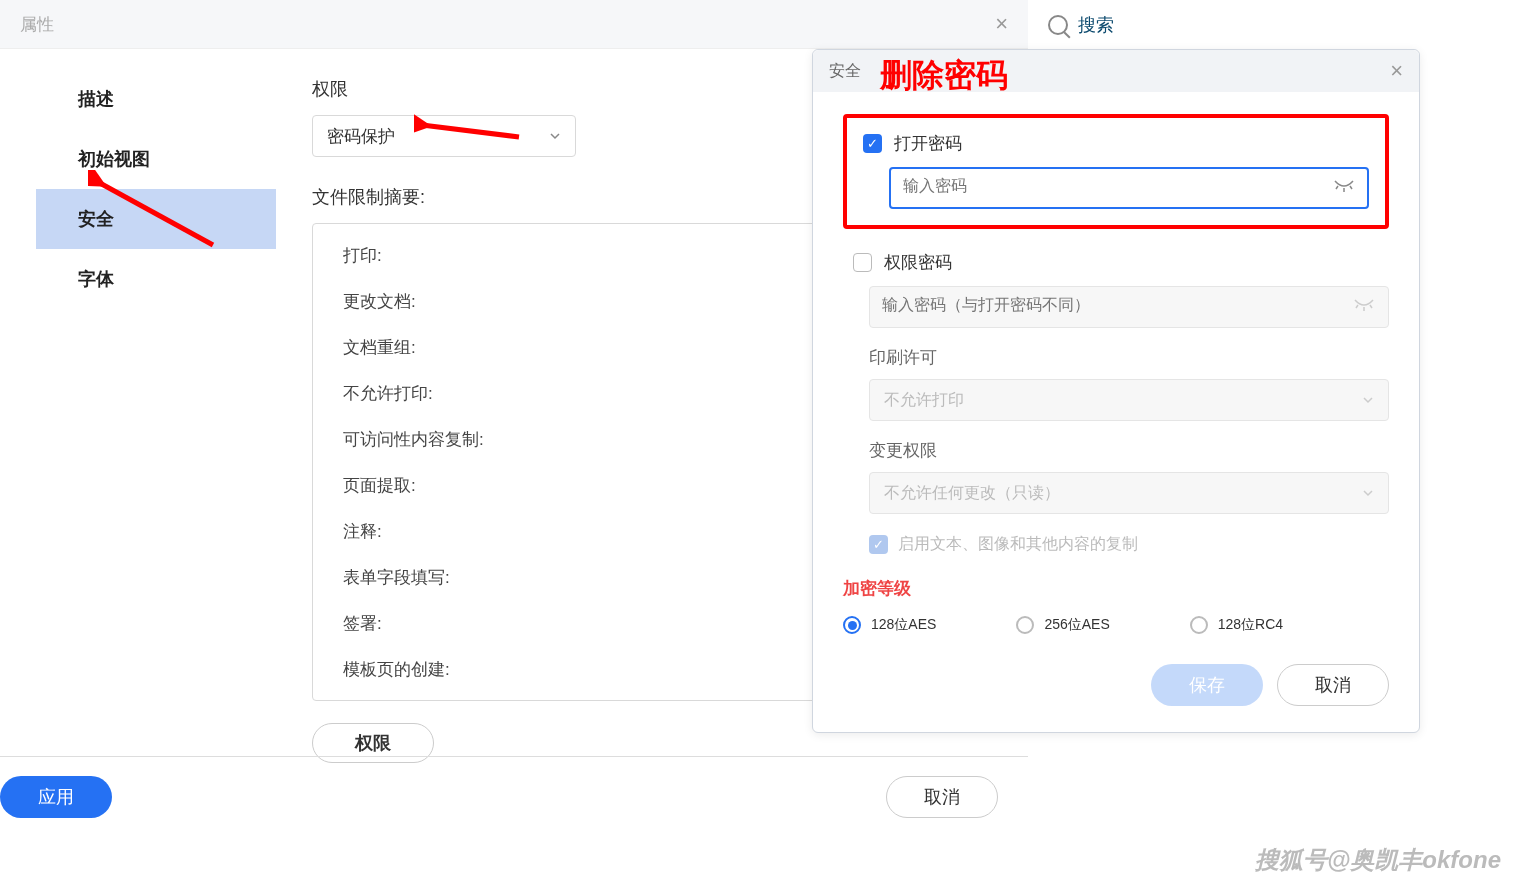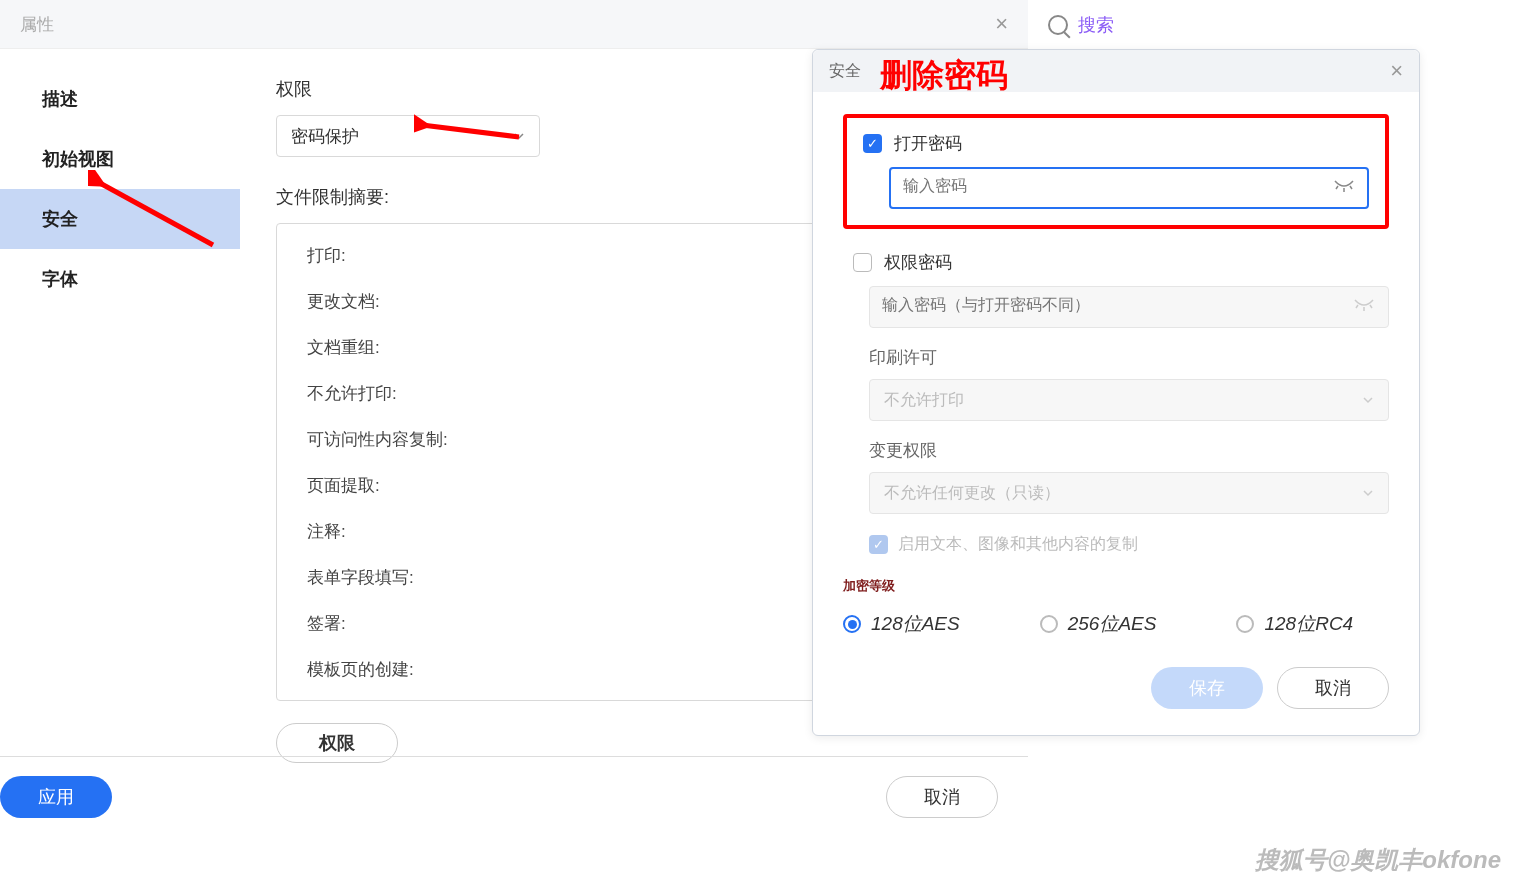--- a/index.html
+++ b/index.html
@@ -1,31 +1,31 @@
 <!DOCTYPE html>
 <html><head>
   <meta charset="utf-8">
   <style>
     * { box-sizing: border-box; margin: 0; padding: 0; font-family: "Microsoft YaHei", "PingFang SC", sans-serif; }
     body { width: 1519px; height: 886px; background: #fff; position: relative; overflow: hidden; }
     
     
     .top-bar { position: absolute; top: 0; left: 1028px; right: 0; height: 49px; display: flex; align-items: center; padding: 0 20px; }
-    .search-wrap { display: flex; align-items: center; gap: 10px; color: #8b5cf6; font-size: 18px; }
+    .search-wrap { display: flex; align-items: center; gap: 10px; color: #0c4a6e; font-size: 18px; }
     .search-icon { width: 20px; height: 20px; border: 2px solid #888; border-radius: 50%; position: relative; }
     .search-icon::after { content: ''; position: absolute; width: 8px; height: 2px; background: #888; bottom: -3px; right: -5px; transform: rotate(45deg); }
     
     
     .main-dialog { position: absolute; top: 0; left: 0; width: 1028px; height: 836px; background: #fff; }
     .main-header { height: 49px; background: #f6f7f9; display: flex; align-items: center; justify-content: space-between; padding: 0 20px; border-bottom: 1px solid #eee; }
     .main-title { font-size: 17px; color: #aaa; }
     .close-x { font-size: 22px; color: #999; cursor: pointer; font-weight: 300; }
     
     .main-body { display: flex; height: calc(100% - 49px - 80px); }
-    .sidebar { width: 240px; padding-top: 20px; }
+    .sidebar { width: 240px; padding-top: 20px; margin-left: 36px; }
     .side-item { padding: 18px 42px; font-size: 18px; color: #222; cursor: pointer; font-weight: 600; }
     .side-item.active { background: #c6d7f5; }
     
     .content { flex: 1; padding: 28px 40px 0 36px; }
     .section-label { font-size: 18px; color: #333; margin-bottom: 14px; }
     
     .select-box { width: 264px; height: 42px; border: 1px solid #d9d9d9; border-radius: 4px; display: flex; align-items: center; justify-content: space-between; padding: 16px 14px; font-size: 17px; color: #333; cursor: pointer; margin-bottom: 28px; }
     .chevron-down { width: 12px; height: 12px; color: #888; }
     
     .restrict-box { border: 1px solid #d9d9d9; border-radius: 4px; padding: 8px 30px; }
@@ -59,27 +59,27 @@
     .eye-icon { position: absolute; right: 14px; top: 50%; transform: translateY(-50%); color: #888; cursor: pointer; }
     
     .perm-section { margin-left: 10px; }
     .sub-label { font-size: 17px; color: #666; margin: 18px 0 10px 16px; }
     .select-disabled { width: calc(100% - 16px); margin-left: 16px; height: 42px; border: 1px solid #e5e5e5; background: #f7f7f7; border-radius: 4px; display: flex; align-items: center; justify-content: space-between; padding: 0 14px; font-size: 16px; color: #bbb; }
     
     .copy-check-row { display: flex; align-items: center; gap: 10px; margin: 20px 0 22px 16px; }
     .copy-label { font-size: 16px; color: #bbb; }
     
     .enc-section { margin-top: 4px; }
-    .enc-title { font-size: 13px; font-weight: 700; color: #7f1d1d; margin-bottom: 16px; }
+    .enc-title { font-size: 17px; font-weight: 700; color: #ef4444; margin-bottom: 16px; }
     .radio-row { display: flex; gap: 80px; align-items: center; }
     .radio-item { display: flex; align-items: center; gap: 10px; cursor: pointer; }
     .radio { width: 18px; height: 18px; border: 2px solid #bbb; border-radius: 50%; display: flex; align-items: center; justify-content: center; }
     .radio.selected { border-color: #2571f3; }
     .radio.selected::after { content: ''; width: 9px; height: 9px; background: #2571f3; border-radius: 50%; }
-    .radio-label { font-size: 19px; color: #333; font-style: italic; }
+    .radio-label { font-size: 14px; color: #333; }
     
     .sec-footer { display: flex; justify-content: flex-end; gap: 14px; margin-top: 30px; }
     .btn-save-disabled { width: 112px; height: 42px; background: #c4d9fa; color: #fff; border: none; border-radius: 21px; font-size: 18px; cursor: not-allowed; }
     
     
     .arrow { position: absolute; z-index: 50; }
     .arrow svg { display: block; }
     
     .watermark { position: absolute; bottom: 10px; right: 18px; font-size: 24px; color: rgba(180,180,180,0.9); font-style: italic; font-weight: 600; z-index: 200; }
   </style>

